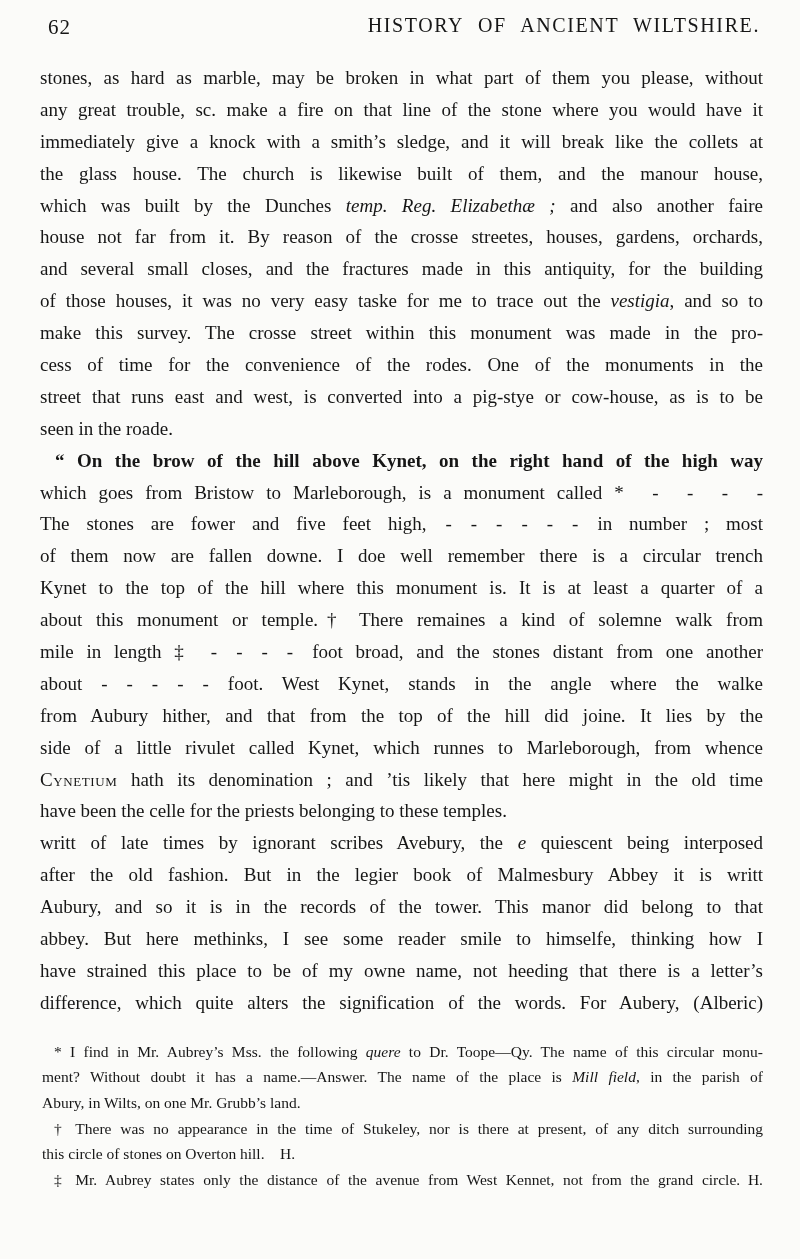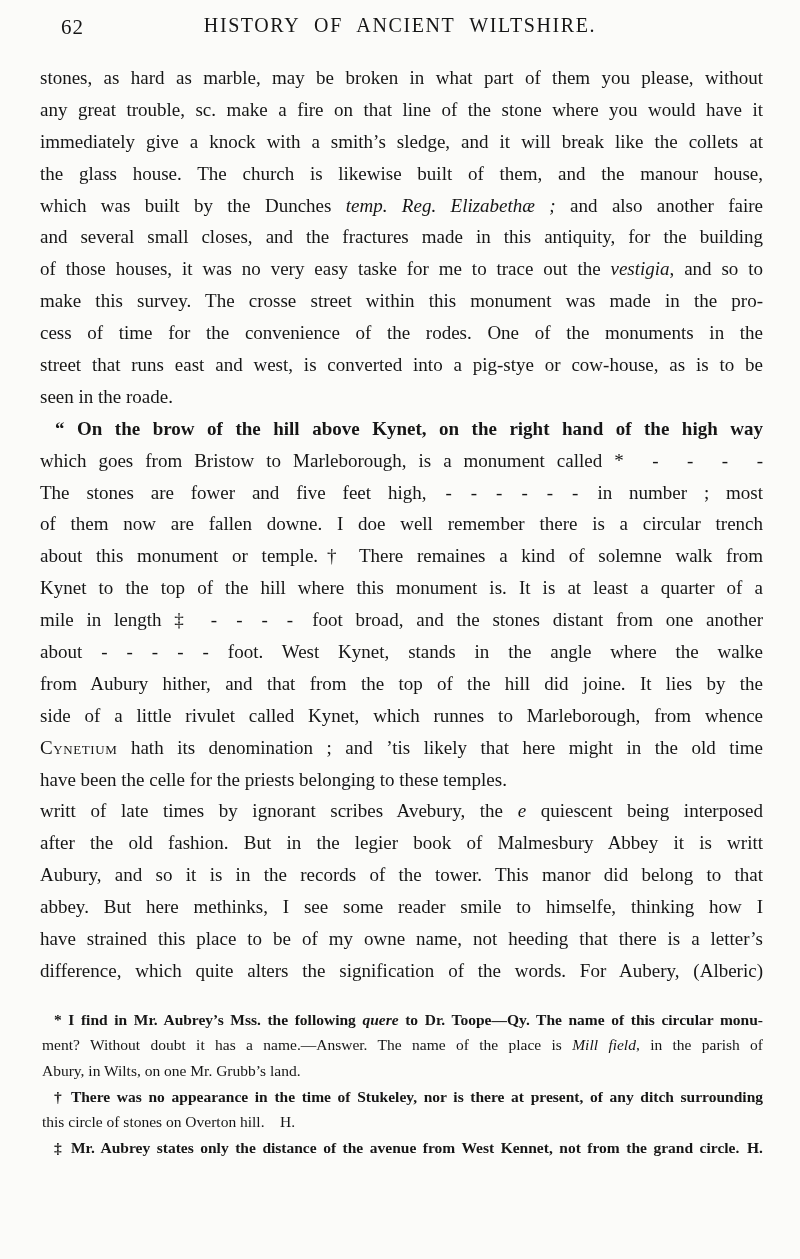--- a/index.html
+++ b/index.html
@@ -16,26 +16,26 @@
     color: #161616;
     background: #fbfbf9;
   }
   .header {
     position: relative;
     margin: 14px 40px 0 40px;
     height: 26px;
   }
   .page-number {
     position: absolute;
-    left: 21px; top: 1px;
+    left: 8px; top: 1px;
     font-size: 21px;
     letter-spacing: 1px;
   }
   .running-title {
-    text-align: center;
+    text-align: right;
     font-size: 20px;
     letter-spacing: 1.6px;
     word-spacing: 8px;
     white-space: nowrap;
   }
   .body-text {
     margin: 22px 37px 0 40px;
     font-size: 19px;
   }
   .line {
@@ -63,52 +63,53 @@
     line-height: 25.6px;
     overflow: hidden;
   }
   .fn-line.j { text-align: justify; }
   .fn-line.j::after {
     content: "";
     display: inline-block;
     width: 100%;
     height: 0;
   }
-  .fn-line.indent { text-indent: 12px; font-weight: bold; }
+  .fn-line.indent { text-indent: 12px; }
 </style>
 </head>
 <body>
 
 <div class="page">
   <div class="header">
     <span class="page-number">62</span>
     <div class="running-title">HISTORY OF ANCIENT WILTSHIRE.</div>
   </div>
 
   <div class="body-text">
       <div>
         <div class="line j"><span>stones, as hard as marble, may be broken in what part of them you please, without</span></div>
         <div class="line j"><span>any great trouble, sc. make a fire on that line of the stone where you would have it</span></div>
         <div class="line j"><span>immediately give a knock with a smith’s sledge, and it will break like the collets at</span></div>
         <div class="line j"><span>the glass house.  The church is likewise built of them, and the manour house,</span></div>
         <div class="line j"><span>which was built by the Dunches </span><span class="it">temp. Reg. Elizabethæ ;</span><span> and also another faire</span></div>
+        <div class="line j"><span>house not far from it.  By reason of the crosse streetes, houses, gardens, orchards,</span></div>
         <div class="line j"><span>and several small closes, and the fractures made in this antiquity, for the building</span></div>
         <div class="line j"><span>of those houses, it was no very easy taske for me to trace out the </span><span class="it">vestigia</span><span>, and so to</span></div>
         <div class="line j"><span>make this survey.  The crosse street within this monument was made in the pro-</span></div>
         <div class="line j"><span>cess of time for the convenience of the rodes.  One of the monuments in the</span></div>
         <div class="line j"><span>street that runs east and west, is converted into a pig-stye or cow-house, as is to be</span></div>
         <div class="line"><span>seen in the roade.</span></div>
       </div>
       <div>
         <div class="line j indent"><span>“ On the brow of the hill above Kynet, on the right hand of the high way</span></div>
         <div class="line j"><span>which goes from Bristow to Marleborough, is a monument called *  -  -  -  -</span></div>
         <div class="line j"><span>The stones are fower and five feet high, - - - - - - in number ; most</span></div>
         <div class="line j"><span>of them now are fallen downe.  I doe well remember there is a circular trench</span></div>
+        <div class="line j"><span>Kynet to the top of the hill where this monument is.  It is at least a quarter of a</span></div>
         <div class="line j"><span>about this monument or temple.†  There remaines a kind of solemne walk from</span></div>
-        <div class="line j"><span>Kynet to the top of the hill where this monument is.  It is at least a quarter of a</span></div>
         <div class="line j"><span>mile in length ‡ - - - - foot broad, and the stones distant from one another</span></div>
         <div class="line j"><span>about - - - - - foot. West Kynet, stands in the angle where the walke</span></div>
         <div class="line j"><span>from Aubury hither, and that from the top of the hill did joine.  It lies by the</span></div>
         <div class="line j"><span>side of a little rivulet called Kynet, which runnes to Marleborough, from whence</span></div>
         <div class="line j"><span class="sc">Cynetium</span><span> hath its denomination ; and ’tis likely that here might in the old time</span></div>
         <div class="line"><span>have been the celle for the priests belonging to these temples.</span></div>
       </div>
       <div>
         <div class="line j"><span>writt of late times by ignorant scribes Avebury, the </span><span class="it">e</span><span> quiescent being interposed</span></div>
         <div class="line j"><span>after the old fashion.  But in the legier book of Malmesbury Abbey it is writt</span></div>

